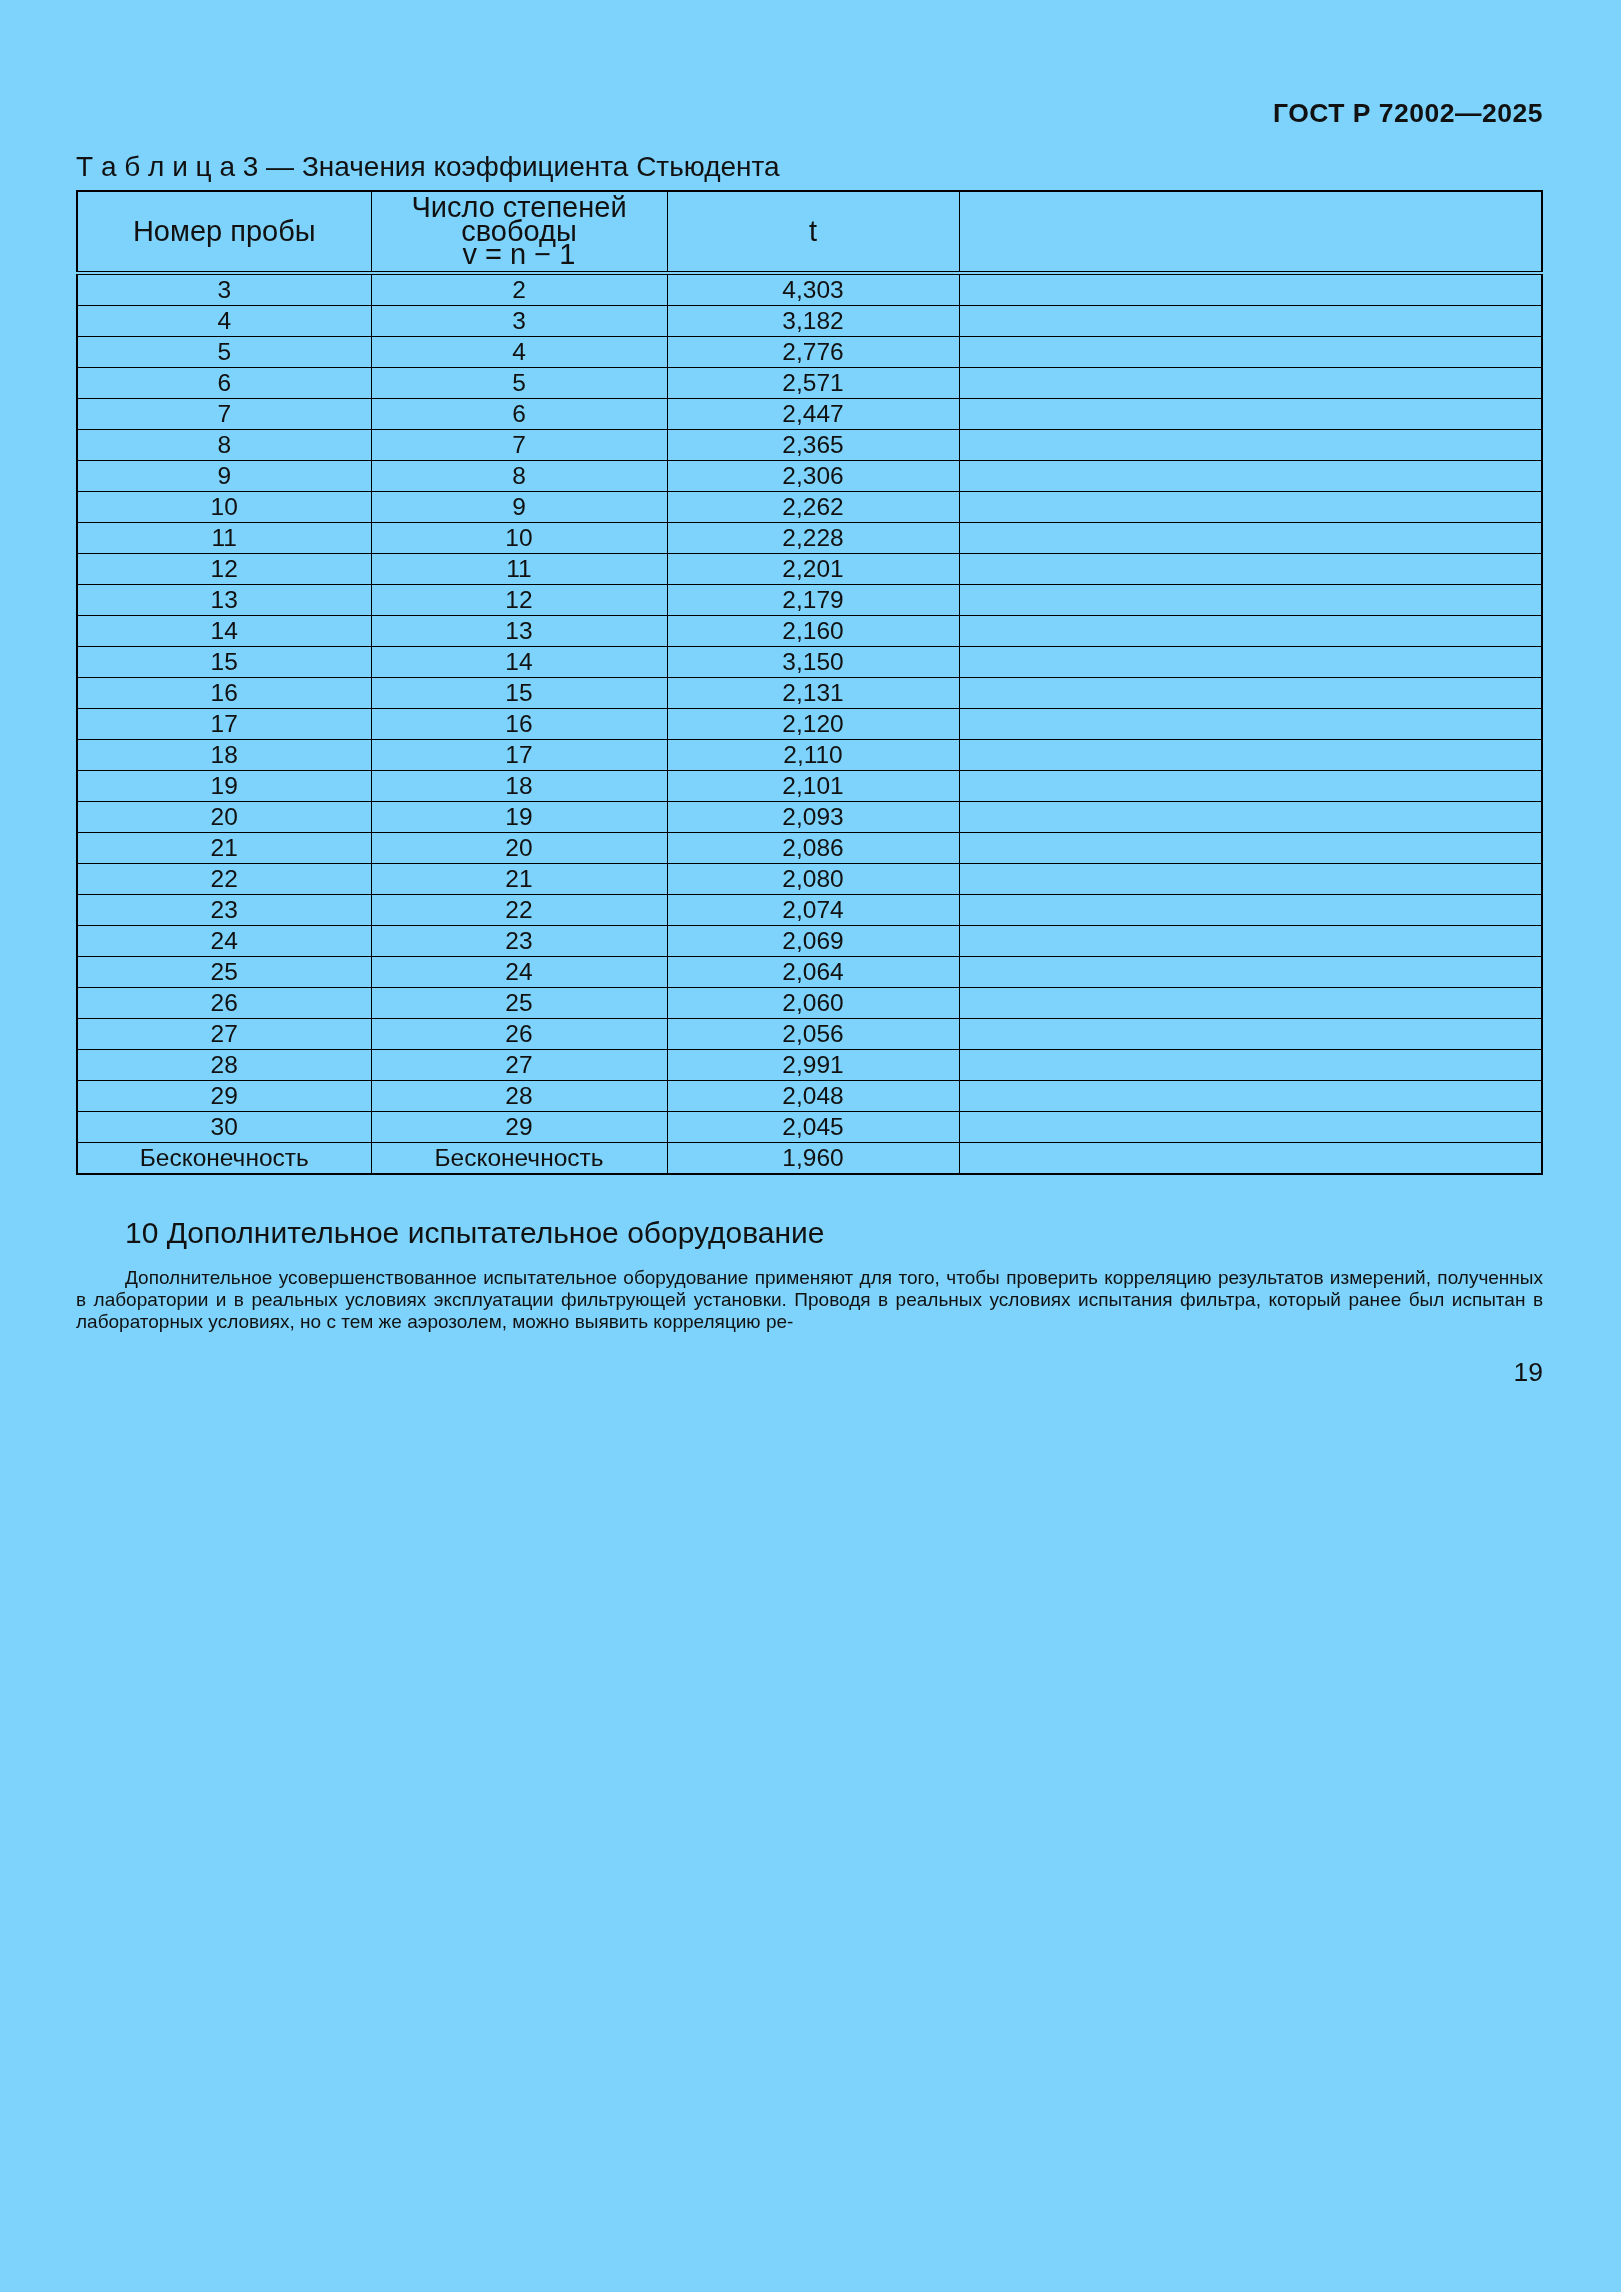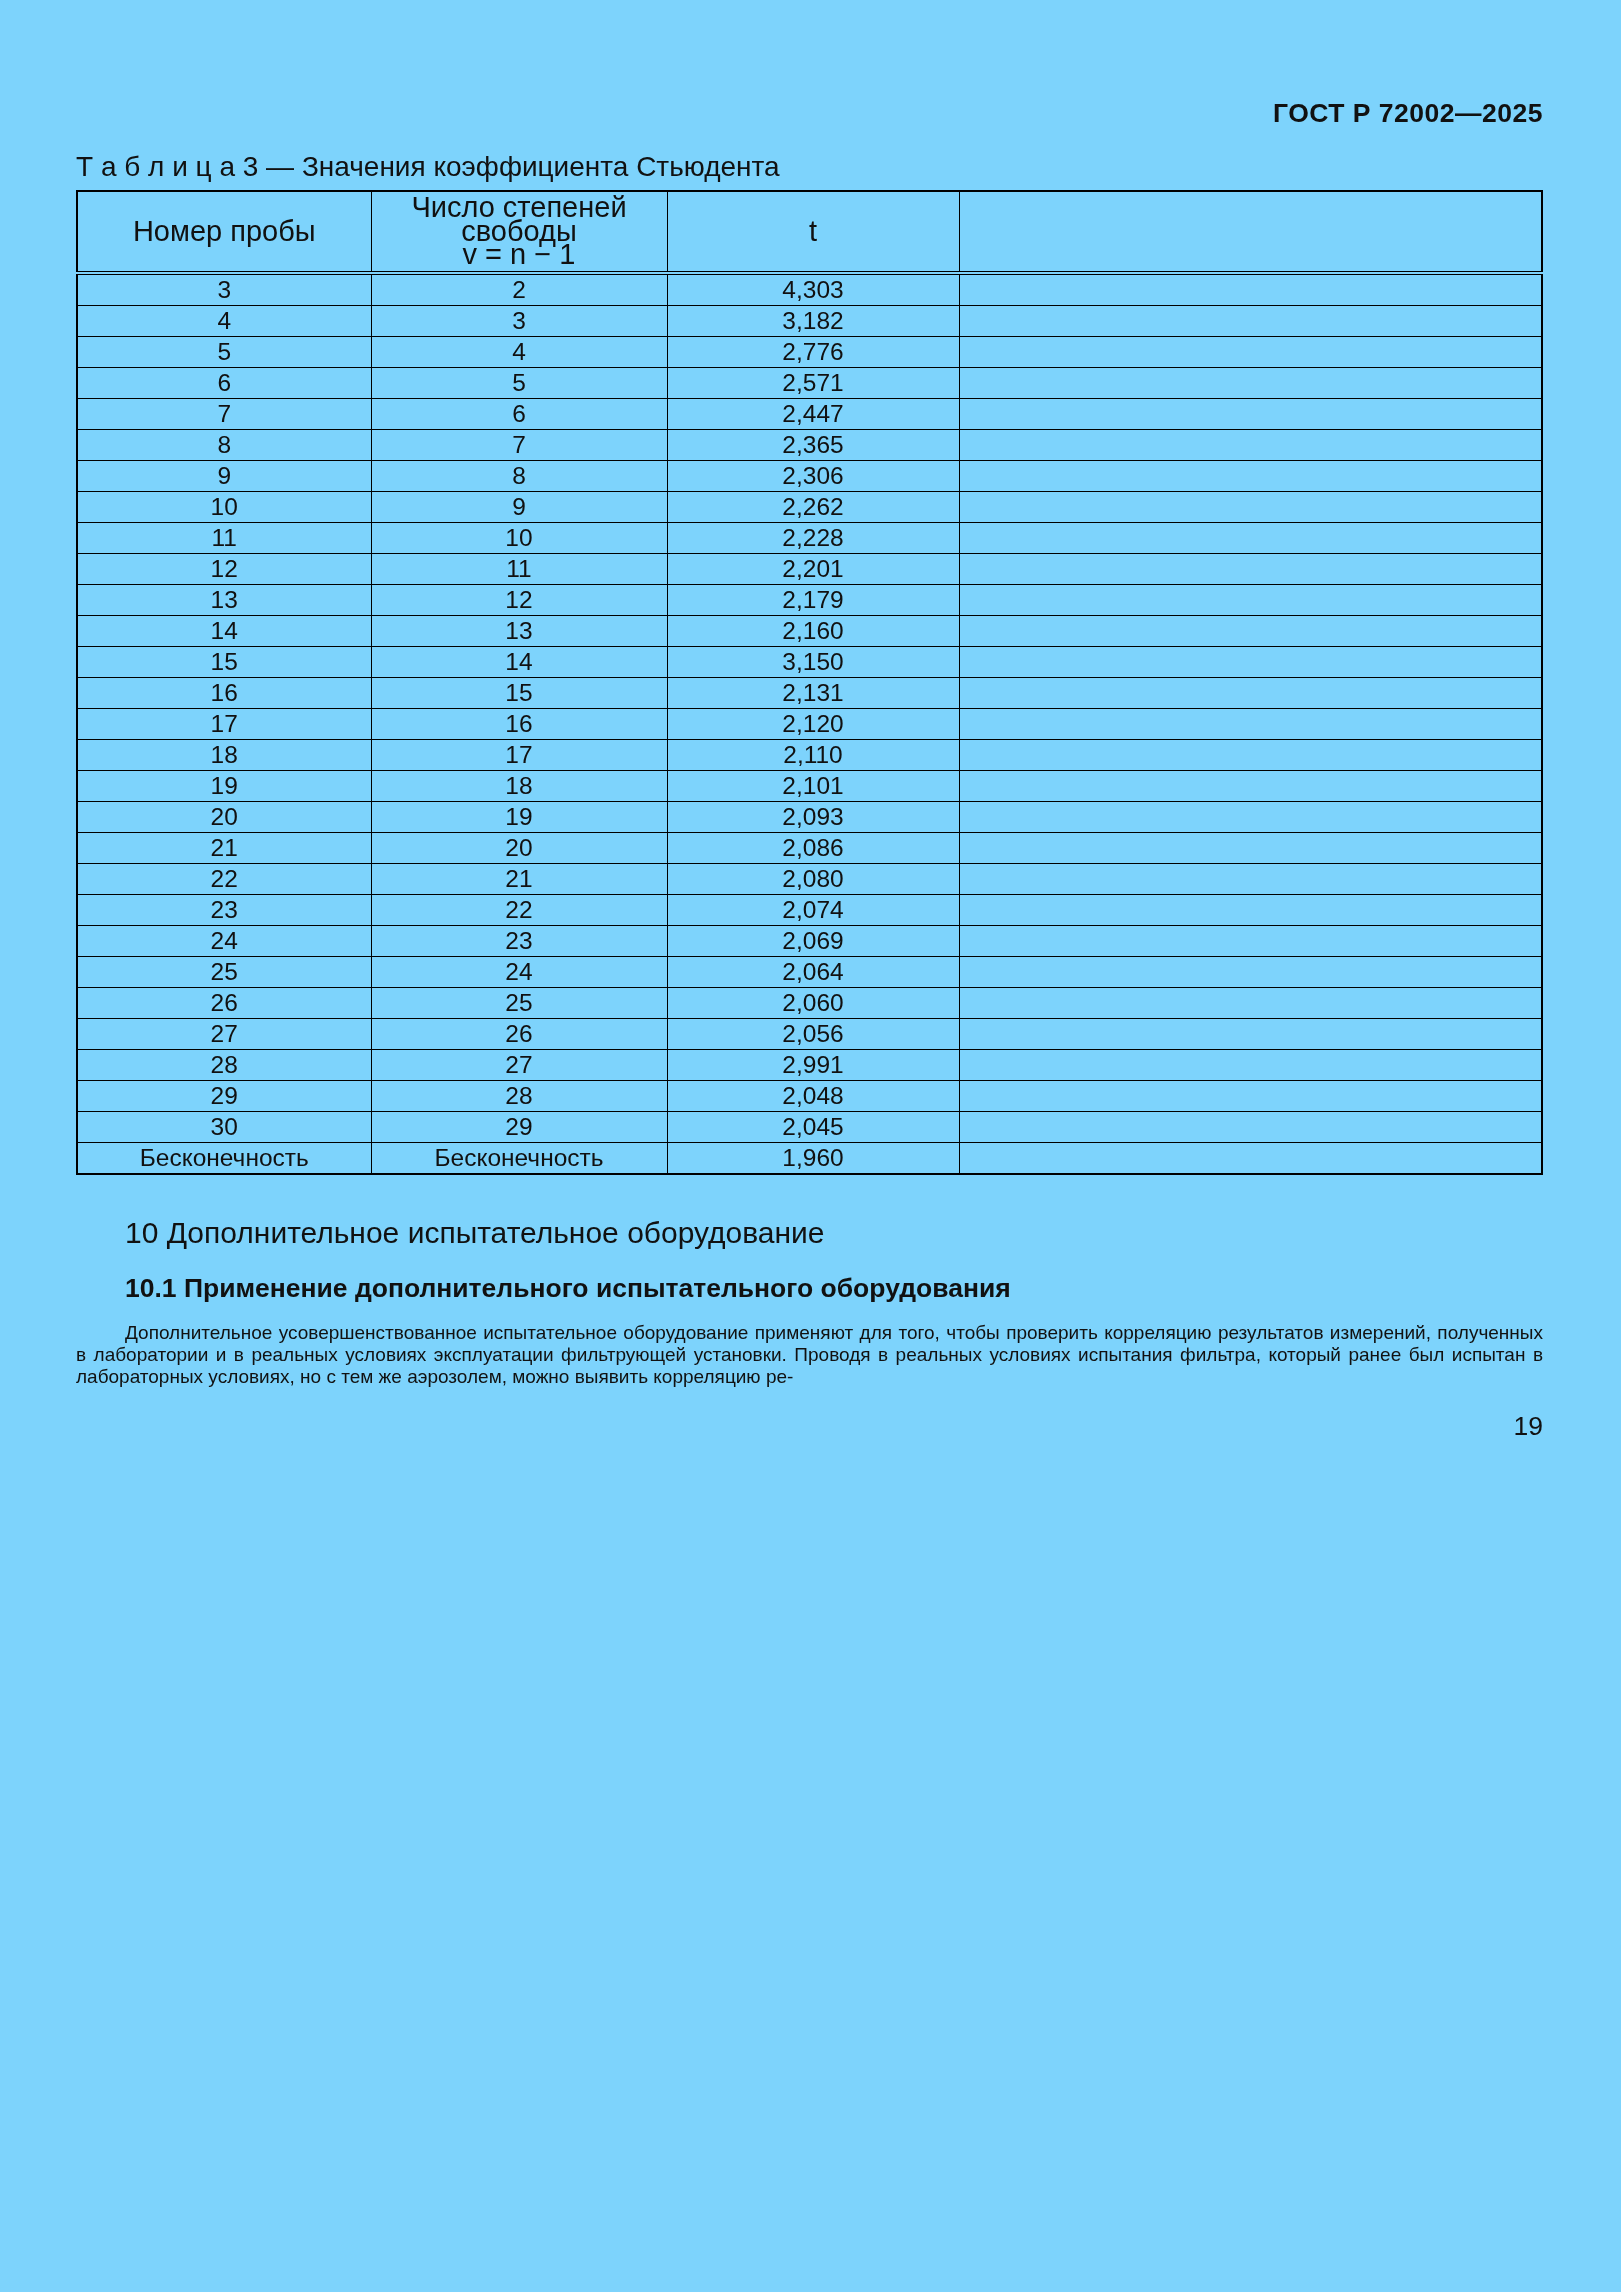--- a/index.html
+++ b/index.html
@@ -289,21 +289,20 @@
             <td>Бесконечность</td>
             <td>Бесконечность</td>
             <td>1,960</td>
             <td></td>
           </tr>
         </tbody>
     </table>
 
     <div class="section-heading">10 Дополнительное испытательное оборудование</div>
 
-    <div class="subsection-heading">10.1 Применение дополнительного испытательного оборудования</div>
 
     <p class="body-paragraph">Дополнительное усовершенствованное испытательное оборудование применяют для того, чтобы проверить корреляцию результатов измерений, полученных в лаборатории и в реальных условиях эксплуатации фильтрующей установки. Проводя в реальных условиях испытания фильтра, который ранее был испытан в лабораторных условиях, но с тем же аэрозолем, можно выявить корреляцию ре-</p>
 
     <div class="page-number">19</div>
 
   </div>
 </div>
 
 
 </body></html>

